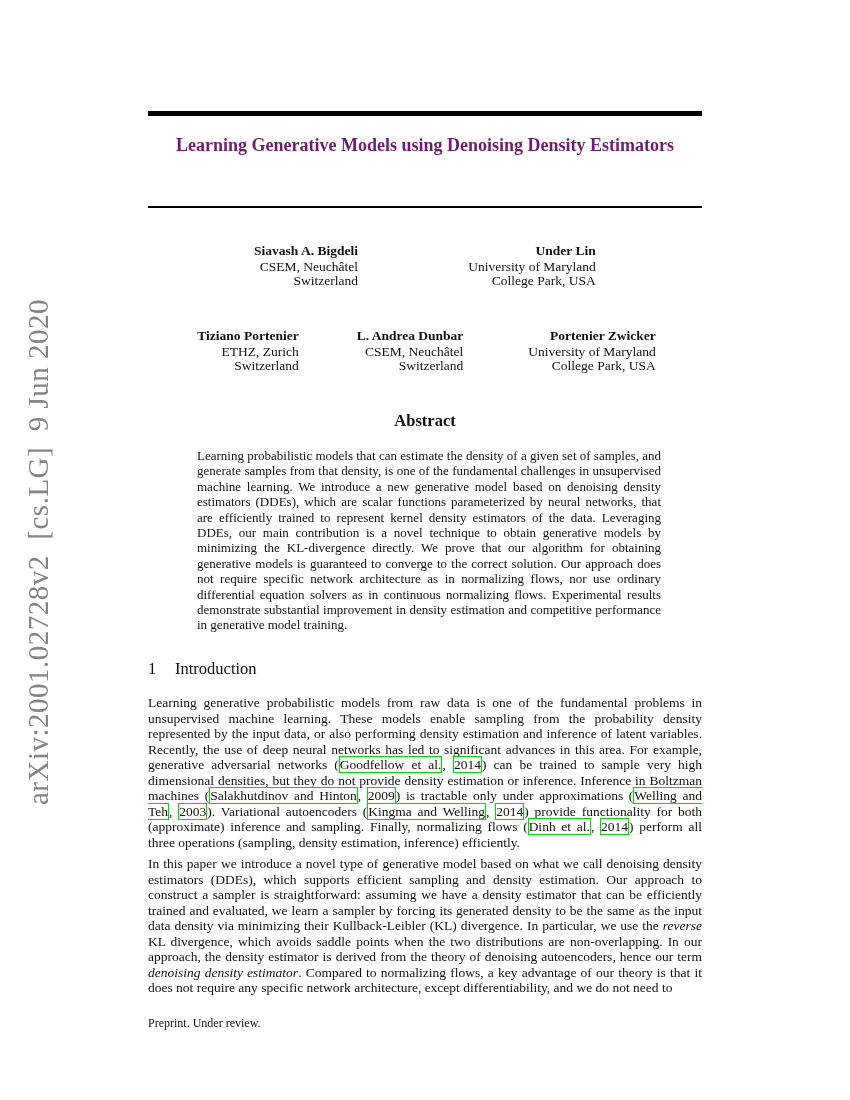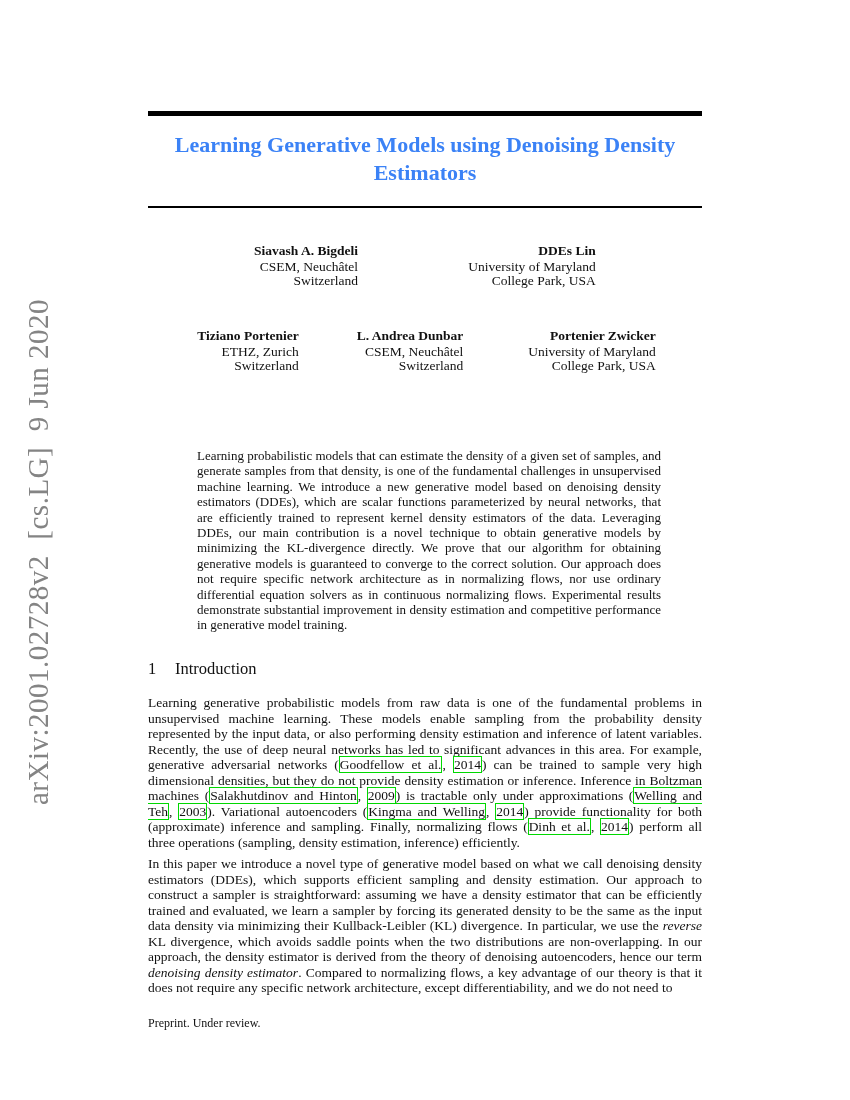--- a/index.html
+++ b/index.html
@@ -9,21 +9,21 @@
   }
   .watermark{
     position:absolute;left:38px;top:552px;
     transform:translate(-50%,-50%) rotate(-90deg);
     white-space:pre;font-size:29px;letter-spacing:.5px;color:#848484;
   }
   .rule-thick{position:absolute;left:148px;top:111px;width:554px;height:5px;background:#000;}
   .rule-thin{position:absolute;left:148px;top:206px;width:554px;height:2px;background:#000;}
   .title{
     position:absolute;left:125px;top:131px;width:600px;text-align:center;
-    font-size:22px;font-weight:bold;line-height:28px;color:#3b82f6;
+    font-size:18px;font-weight:bold;line-height:28px;color:#701a75;
   }
   .author{position:absolute;transform:translateX(-50%);text-align:right;
     font-size:13.5px;line-height:14.5px;white-space:nowrap;}
   .author .aname{font-weight:bold;margin-bottom:1px;}
   .a0{left:306px;top:244px;} .a1{left:532px;top:244px;}
   .a2{left:248px;top:329px;} .a3{left:410px;top:329px;} .a4{left:592px;top:329px;}
   .abs-head{position:absolute;left:148px;top:411px;width:554px;text-align:center;
     font-size:16.5px;font-weight:bold;}
   .abs-body{position:absolute;left:197px;top:448px;width:464px;
     font-size:13px;line-height:15.4px;text-align:justify;}
@@ -46,40 +46,41 @@
   <div class="rule-thick"></div>
   <div class="title">Learning Generative Models using Denoising Density Estimators</div>
   <div class="rule-thin"></div>
 
   <div class="author a0">
     <div class="aname">Siavash A. Bigdeli</div>
     <div class="aaff">CSEM, Neuchâtel</div>
     <div class="aaff">Switzerland</div>
   </div>
   <div class="author a1">
-    <div class="aname">DDEs Lin</div>
+    <div class="aname">Under Lin</div>
     <div class="aaff">University of Maryland</div>
     <div class="aaff">College Park, USA</div>
   </div>
   <div class="author a2">
     <div class="aname">Tiziano Portenier</div>
     <div class="aaff">ETHZ, Zurich</div>
     <div class="aaff">Switzerland</div>
   </div>
   <div class="author a3">
     <div class="aname">L. Andrea Dunbar</div>
     <div class="aaff">CSEM, Neuchâtel</div>
     <div class="aaff">Switzerland</div>
   </div>
   <div class="author a4">
     <div class="aname">Portenier Zwicker</div>
     <div class="aaff">University of Maryland</div>
     <div class="aaff">College Park, USA</div>
   </div>
 
+  <div class="abs-head">Abstract</div>
   <div class="abs-body">Learning probabilistic models that can estimate the density of a given set of samples, and generate samples from that density, is one of the fundamental challenges in unsupervised machine learning. We introduce a new generative model based on denoising density estimators (DDEs), which are scalar functions parameterized by neural networks, that are efficiently trained to represent kernel density estimators of the data. Leveraging DDEs, our main contribution is a novel technique to obtain generative models by minimizing the KL-divergence directly. We prove that our algorithm for obtaining generative models is guaranteed to converge to the correct solution. Our approach does not require specific network architecture as in normalizing flows, nor use ordinary differential equation solvers as in continuous normalizing flows. Experimental results demonstrate substantial improvement in density estimation and competitive performance in generative model training.</div>
 
   <div class="sec-head">
     <span class="sec-num">1</span><span>Introduction</span>
   </div>
 
   <div class="para p1"><span>Learning generative probabilistic models from raw data is one of the fundamental problems in unsupervised machine learning. These models enable sampling from the probability density represented by the input data, or also performing density estimation and inference of latent variables. Recently, the use of deep neural networks has led to significant advances in this area. For example, generative adversarial networks (</span><span class="citebox" style="border-color: rgb(0, 216, 0);">Goodfellow et al.</span><span>, </span><span class="citebox" style="border-color: rgb(0, 216, 0);">2014</span><span>) can be trained to sample very high dimensional densities, but they do not provide density estimation or inference. Inference in Boltzman machines (</span><span class="citebox" style="border-color: rgb(0, 216, 0);">Salakhutdinov and Hinton</span><span>, </span><span class="citebox" style="border-color: rgb(0, 216, 0);">2009</span><span>) is tractable only under approximations (</span><span class="citebox" style="border-color: rgb(0, 216, 0);">Welling and Teh</span><span>, </span><span class="citebox" style="border-color: rgb(0, 216, 0);">2003</span><span>). Variational autoencoders (</span><span class="citebox" style="border-color: rgb(0, 216, 0);">Kingma and Welling</span><span>, </span><span class="citebox" style="border-color: rgb(0, 216, 0);">2014</span><span>) provide functionality for both (approximate) inference and sampling. Finally, normalizing flows (</span><span class="citebox" style="border-color: rgb(0, 216, 0);">Dinh et al.</span><span>, </span><span class="citebox" style="border-color: rgb(0, 216, 0);">2014</span><span>) perform all three operations (sampling, density estimation, inference) efficiently.</span></div>
   <div class="para p2"><span>In this paper we introduce a novel type of generative model based on what we call denoising density estimators (DDEs), which supports efficient sampling and density estimation. Our approach to construct a sampler is straightforward: assuming we have a density estimator that can be efficiently trained and evaluated, we learn a sampler by forcing its generated density to be the same as the input data density via minimizing their Kullback-Leibler (KL) divergence. In particular, we use the </span><span class="em">reverse</span><span> KL divergence, which avoids saddle points when the two distributions are non-overlapping. In our approach, the density estimator is derived from the theory of denoising autoencoders, hence our term </span><span class="em">denoising density estimator</span><span>. Compared to normalizing flows, a key advantage of our theory is that it does not require any specific network architecture, except differentiability, and we do not need to</span></div>
 
   <div class="footer-note">Preprint. Under review.</div>

